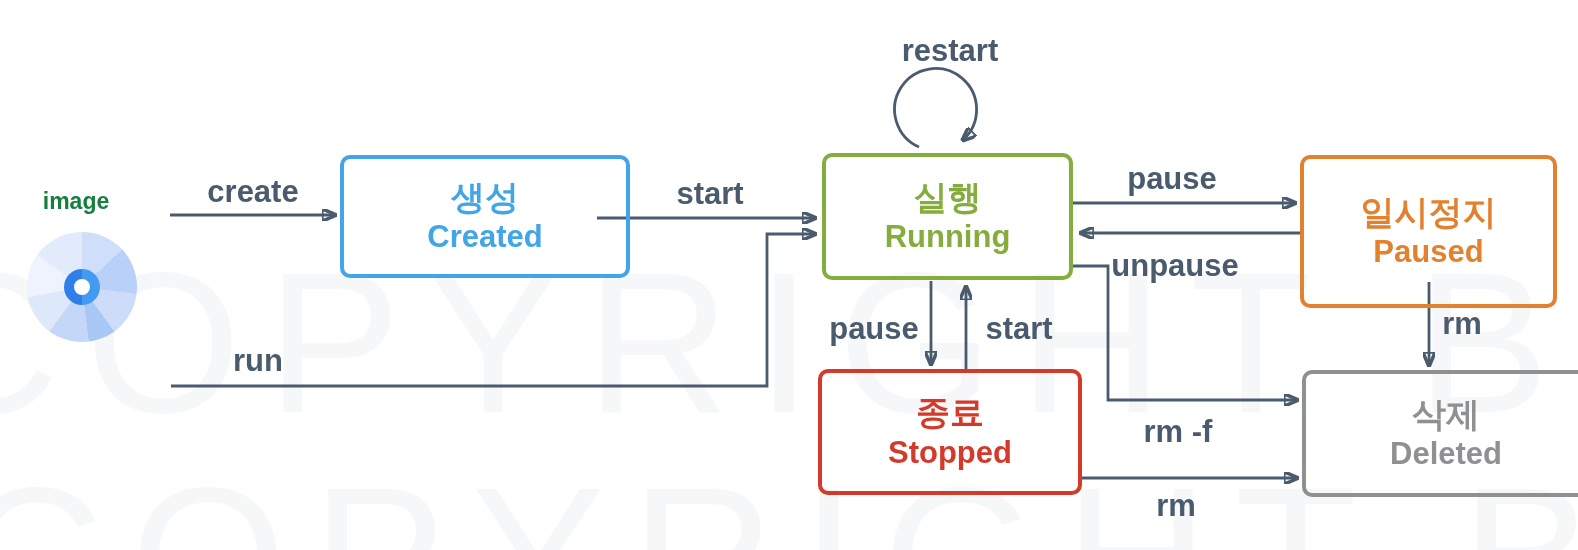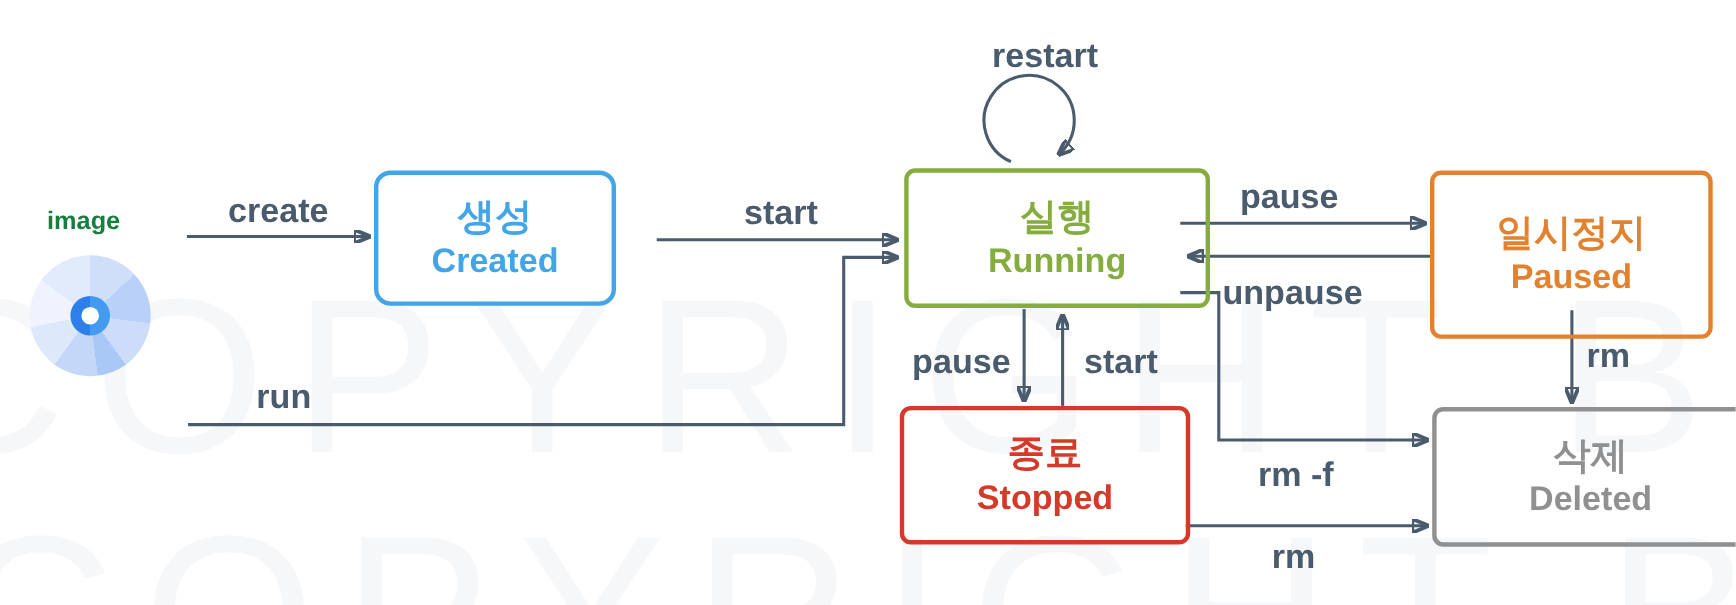--- a/index.html
+++ b/index.html
@@ -127,25 +127,25 @@
     <path d="M 1078 478 L 1297 478" marker-end="url(#arrow)"></path>
   </svg>
 
   <div class="img-label">image</div>
   <div class="disc">
     <div class="disc-ring">
       <div class="disc-hole"></div>
     </div>
   </div>
 
-  <div class="node" style="left: 340px; top: 155px; width: 220px; height: 123px; border-color: rgb(65, 165, 232); color: rgb(65, 165, 232); border-radius: 15px;">
+  <div class="node" style="left: 340px; top: 155px; width: 290px; height: 123px; border-color: rgb(65, 165, 232); color: rgb(65, 165, 232);">
     <div class="ko">생성</div>
     <div class="en">Created</div>
   </div>
-  <div class="node" style="left: 822px; top: 153px; width: 278px; height: 127px; border-color: rgb(133, 173, 62); color: rgb(133, 173, 62);">
+  <div class="node" style="left: 822px; top: 153px; width: 251px; height: 127px; border-color: rgb(133, 173, 62); color: rgb(133, 173, 62);">
     <div class="ko">실행</div>
     <div class="en">Running</div>
   </div>
   <div class="node" style="left: 1300px; top: 155px; width: 257px; height: 153px; border-color: rgb(226, 130, 46); color: rgb(226, 130, 46);">
     <div class="ko">일시정지</div>
     <div class="en">Paused</div>
   </div>
   <div class="node" style="left: 818px; top: 369px; width: 264px; height: 126px; border-color: rgb(212, 58, 42); color: rgb(212, 58, 42);">
     <div class="ko">종료</div>
     <div class="en">Stopped</div>

